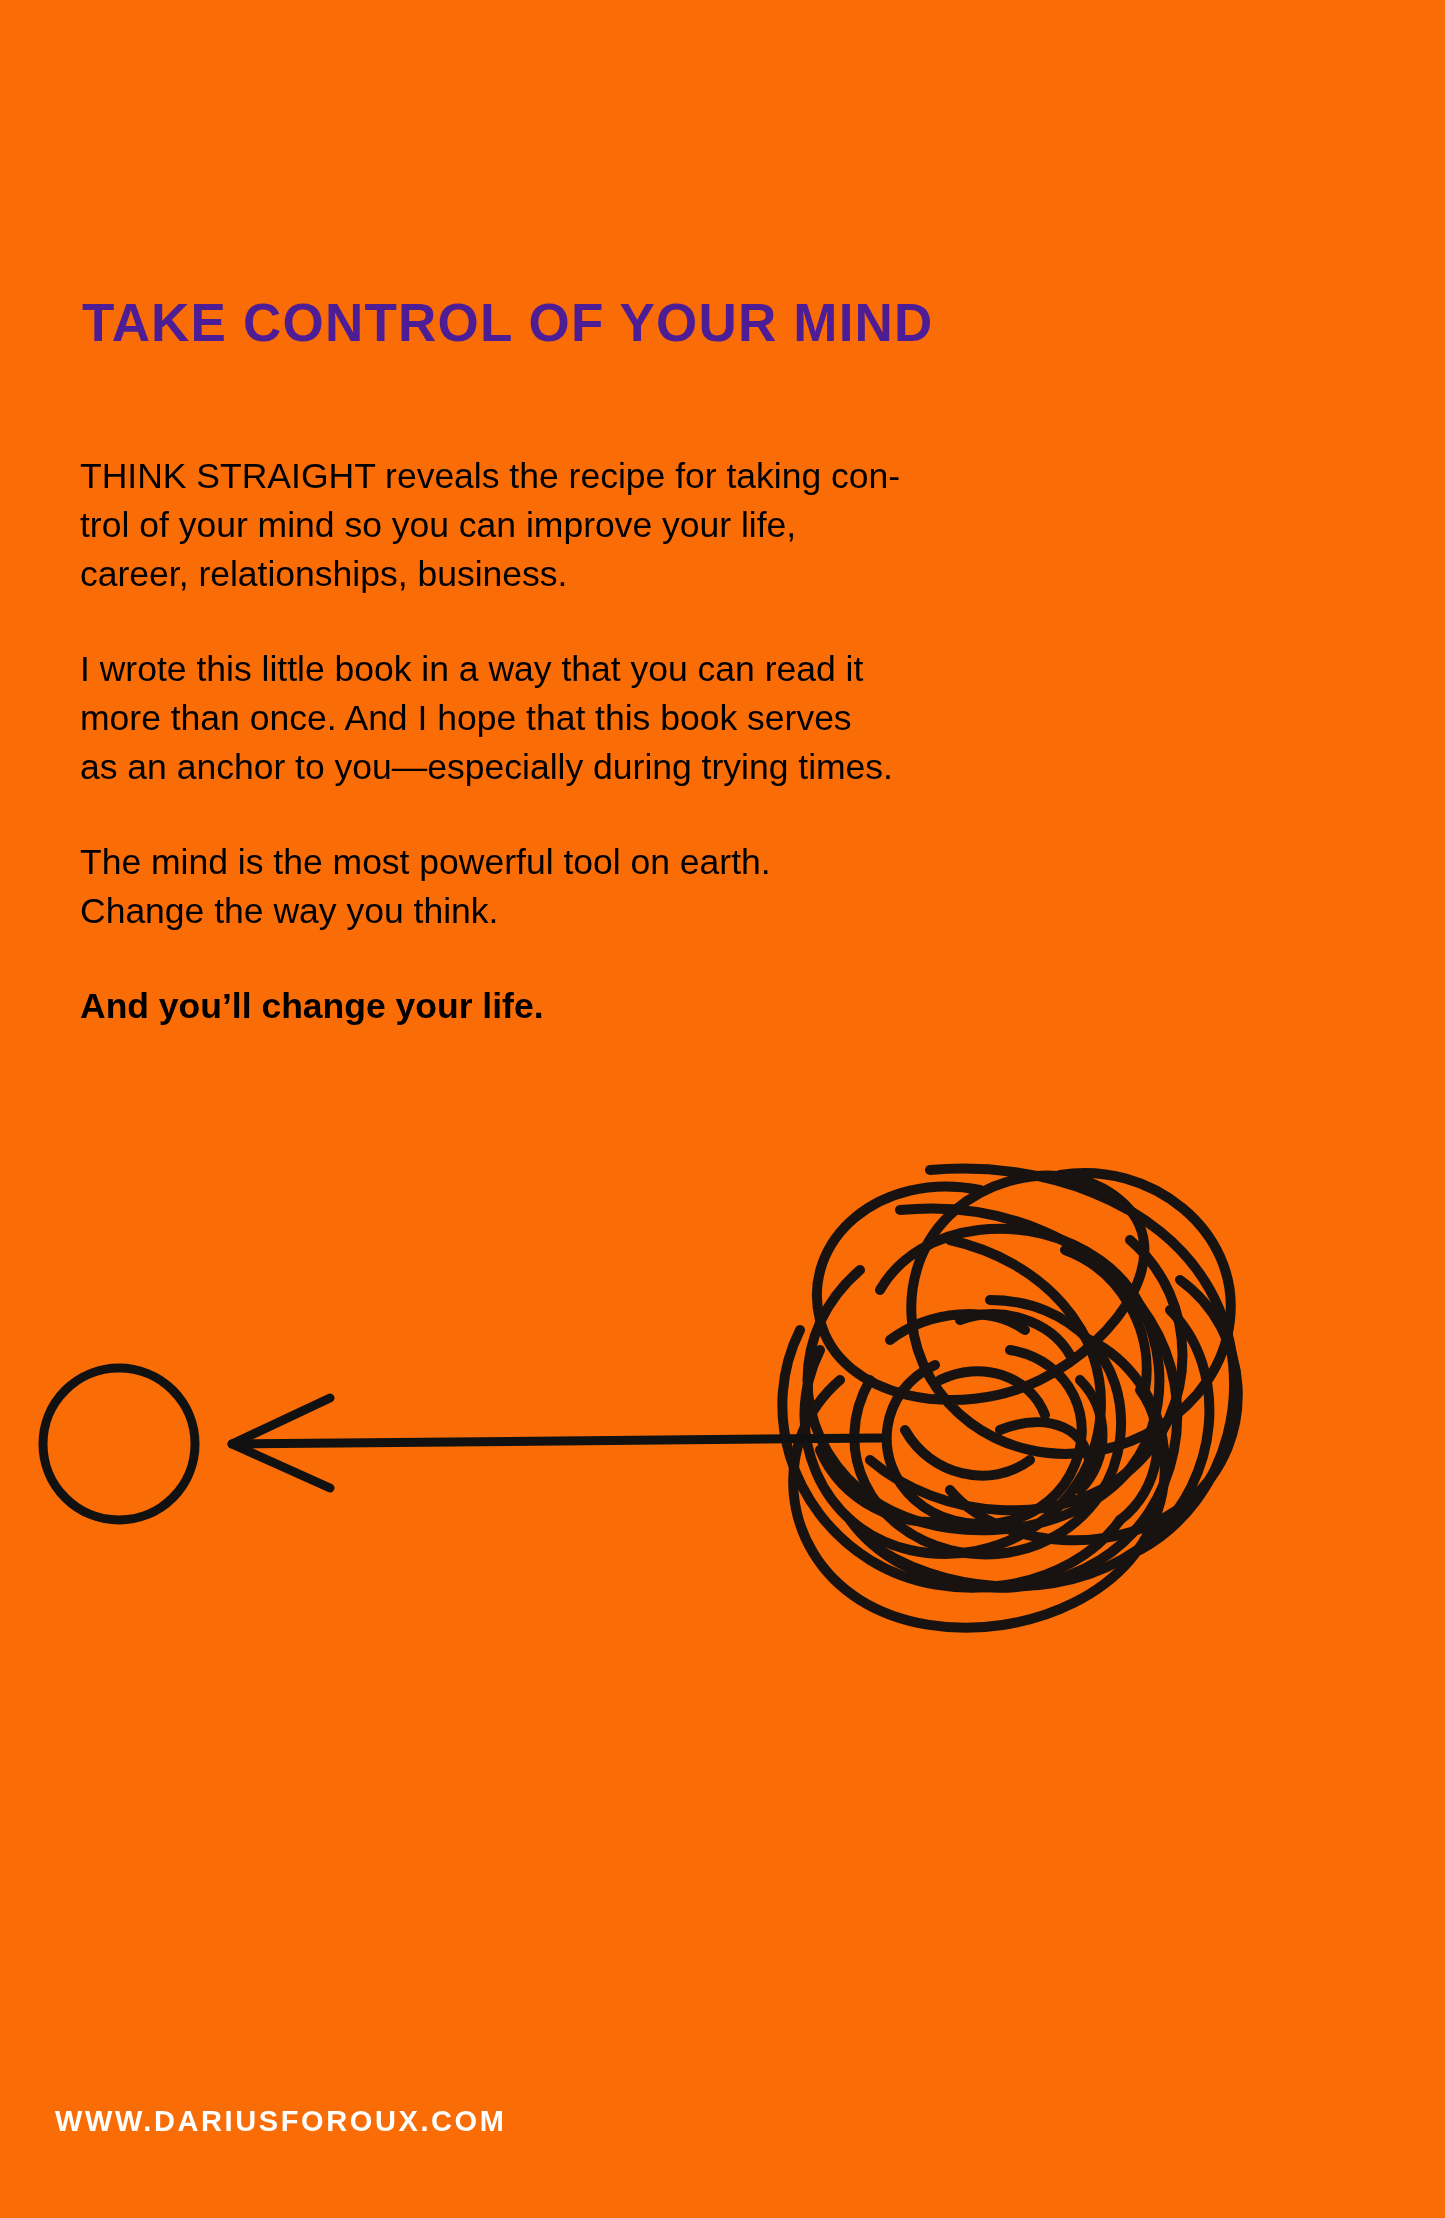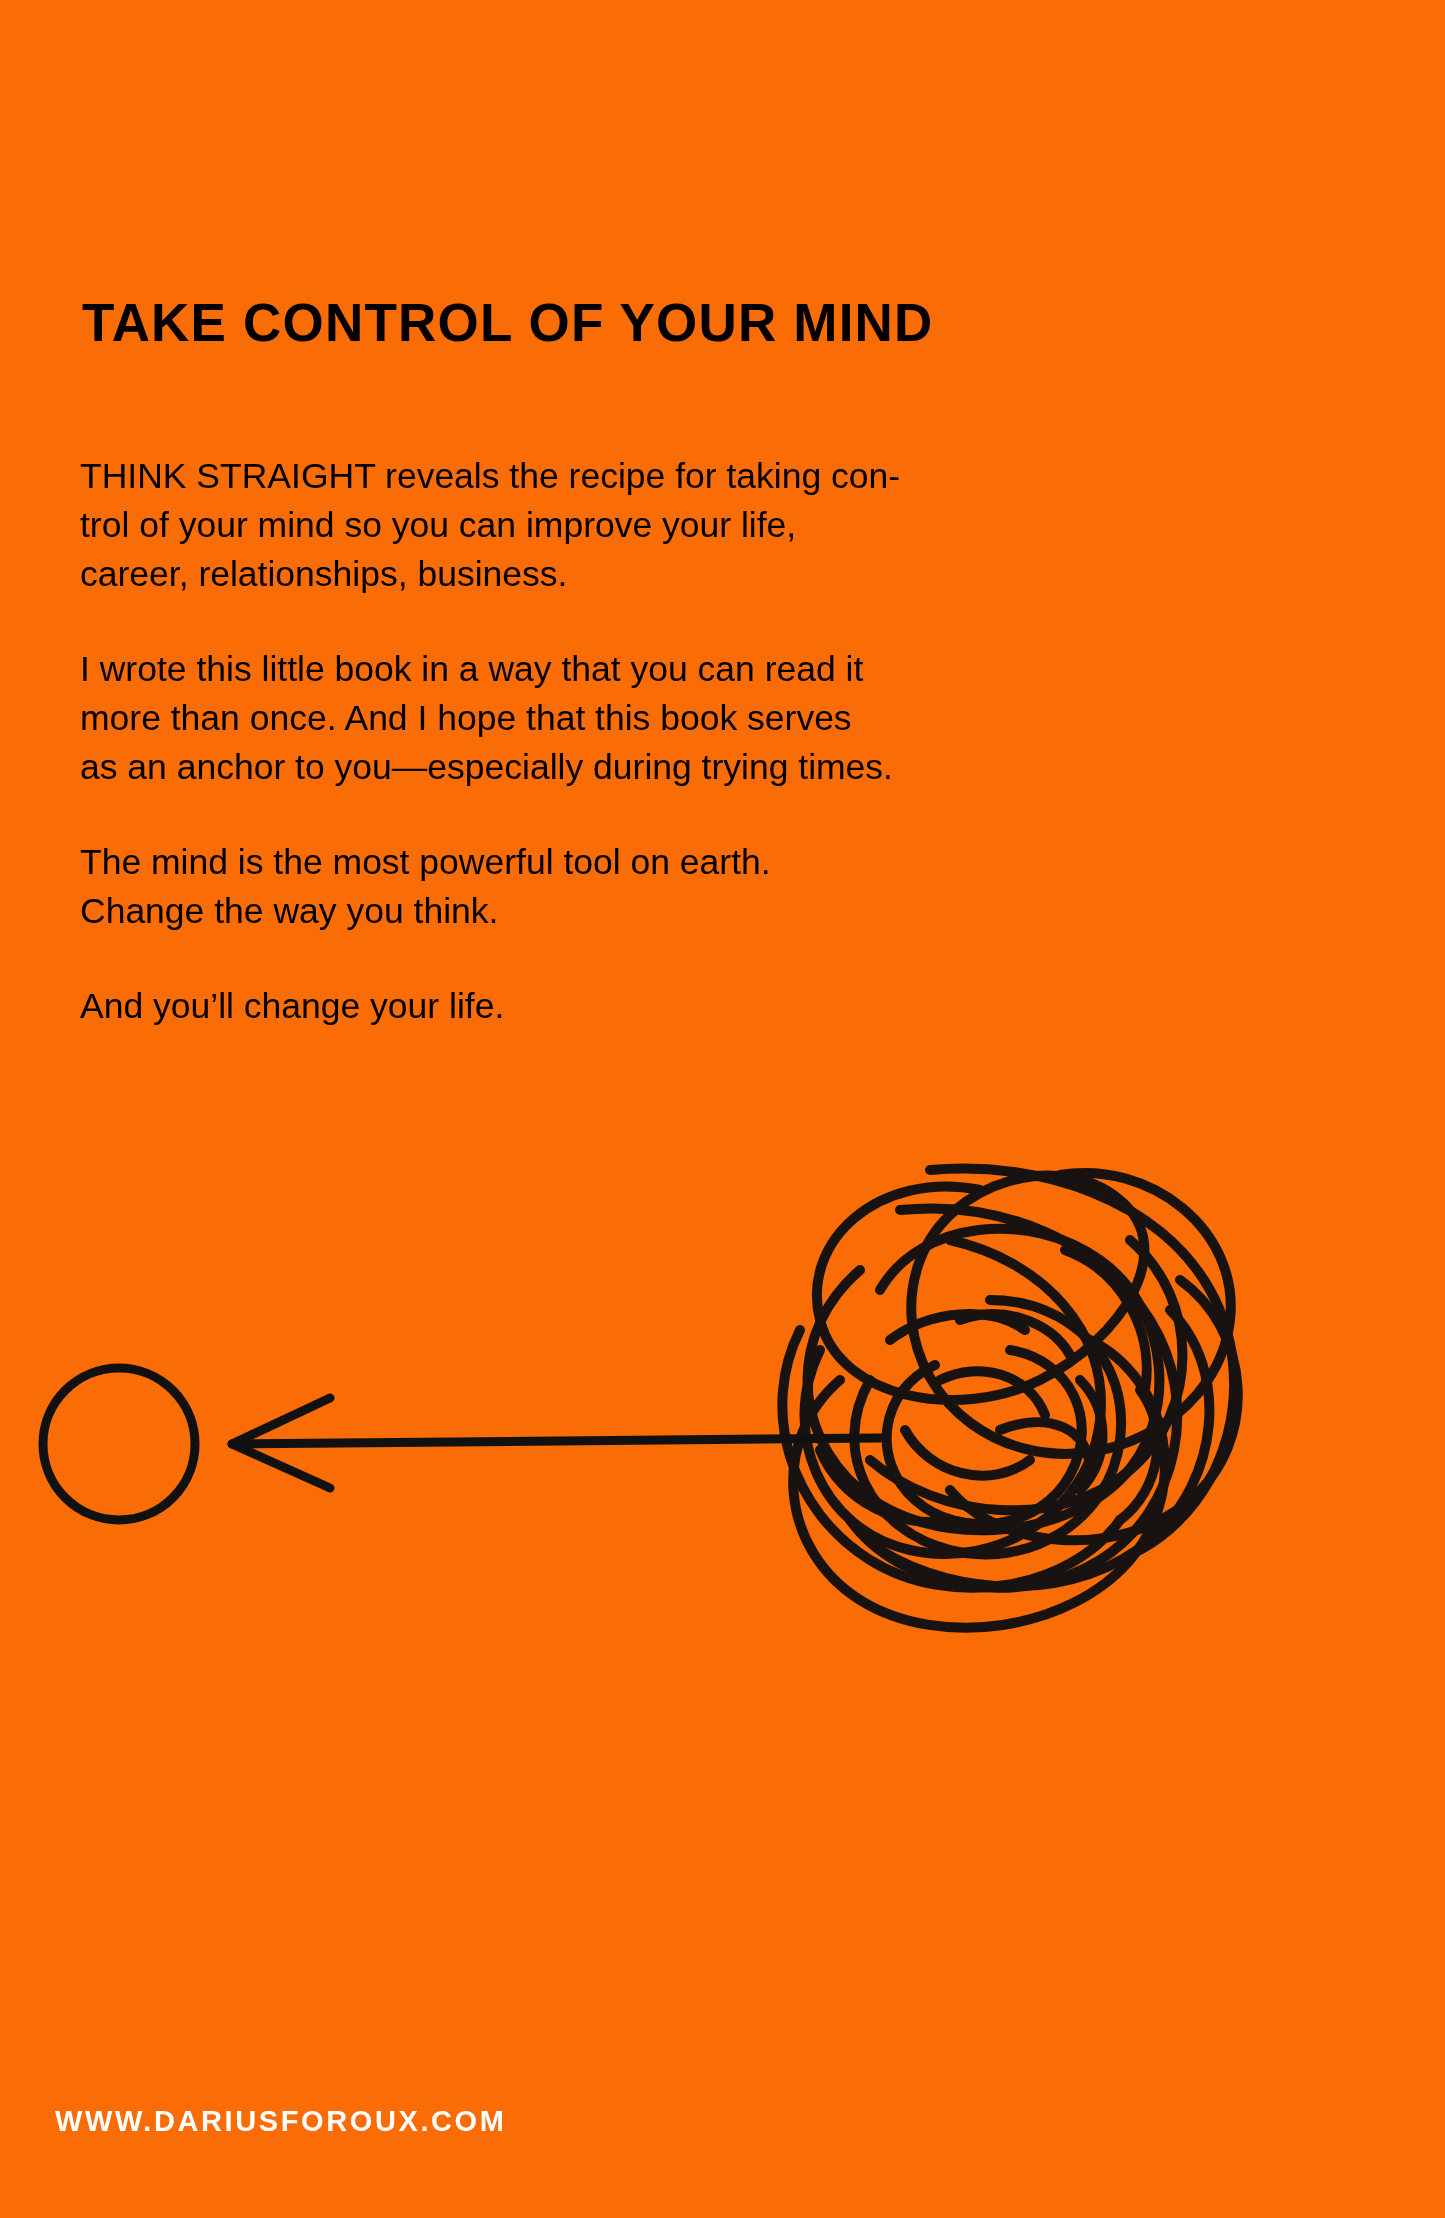--- a/index.html
+++ b/index.html
@@ -19,39 +19,39 @@
     inset: 0;
     background: #F96C06;
   }
   .title {
     position: absolute;
     left: 82px;
     top: 258px;
     font-size: 53px;
     font-weight: bold;
     letter-spacing: 1.2px;
-    color: #000000;
+    color: #4c1d95;
     line-height: 1.1;
     white-space: nowrap;
   }
   .body-copy {
     position: absolute;
     left: 80px;
     top: 452px;
     width: 1140px;
     color: #000000;
     font-size: 35.5px;
     line-height: 1.38;
   }
   .para {
     margin: 0 0 46px 0;
     white-space: pre-line;
   }
   .para.last {
-    font-weight: normal;
+    font-weight: bold;
     margin-bottom: 0;
     margin-top: 18px;
   }
   .art {
     position: absolute;
     left: 0;
     top: 1130px;
     width: 1445px;
     height: 760px;
   }

